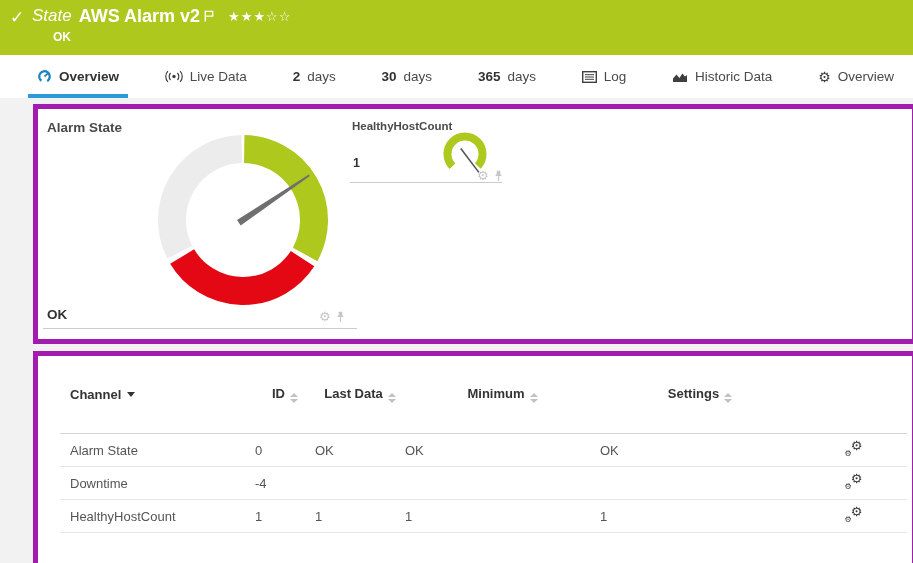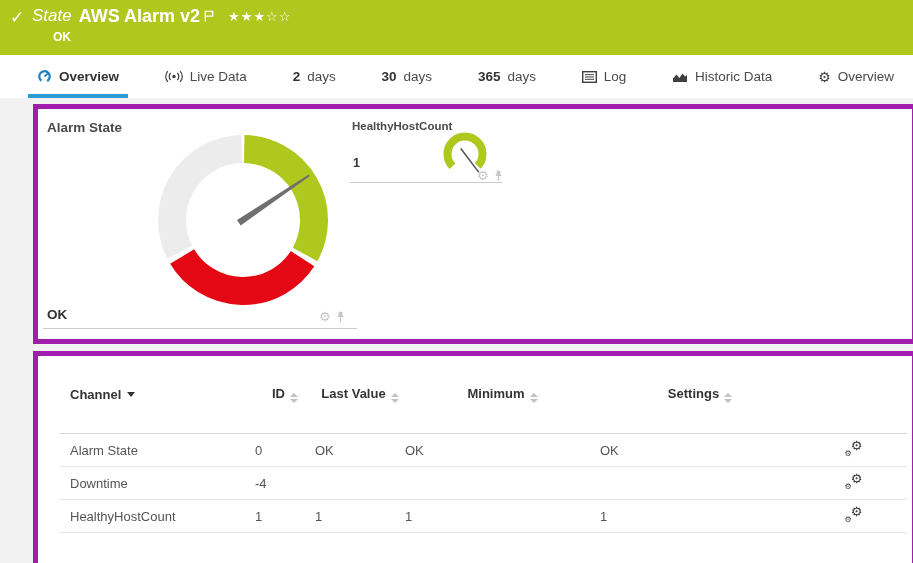--- a/index.html
+++ b/index.html
@@ -208,21 +208,21 @@
           <col style="width:200px">
           <col style="width:107px">
       </colgroup>
       <thead>
           <tr>
             <th class="c-left"><span>Channel</span><span class="sort-active"></span></th>
             <th class="c-right"><span>ID</span><span class="sort">
                 <i class="up"></i>
                 <i class="dn"></i>
               </span></th>
-            <th class="c-right"><span>Last Value</span><span class="sort">
+            <th class="c-right"><span>Last Data</span><span class="sort">
                 <i class="up"></i>
                 <i class="dn"></i>
               </span></th>
             <th class="c-right"><span>Minimum</span><span class="sort">
                 <i class="up"></i>
                 <i class="dn"></i>
               </span></th>
             <th class="c-right"><span>Settings</span><span class="sort">
                 <i class="up"></i>
                 <i class="dn"></i>

